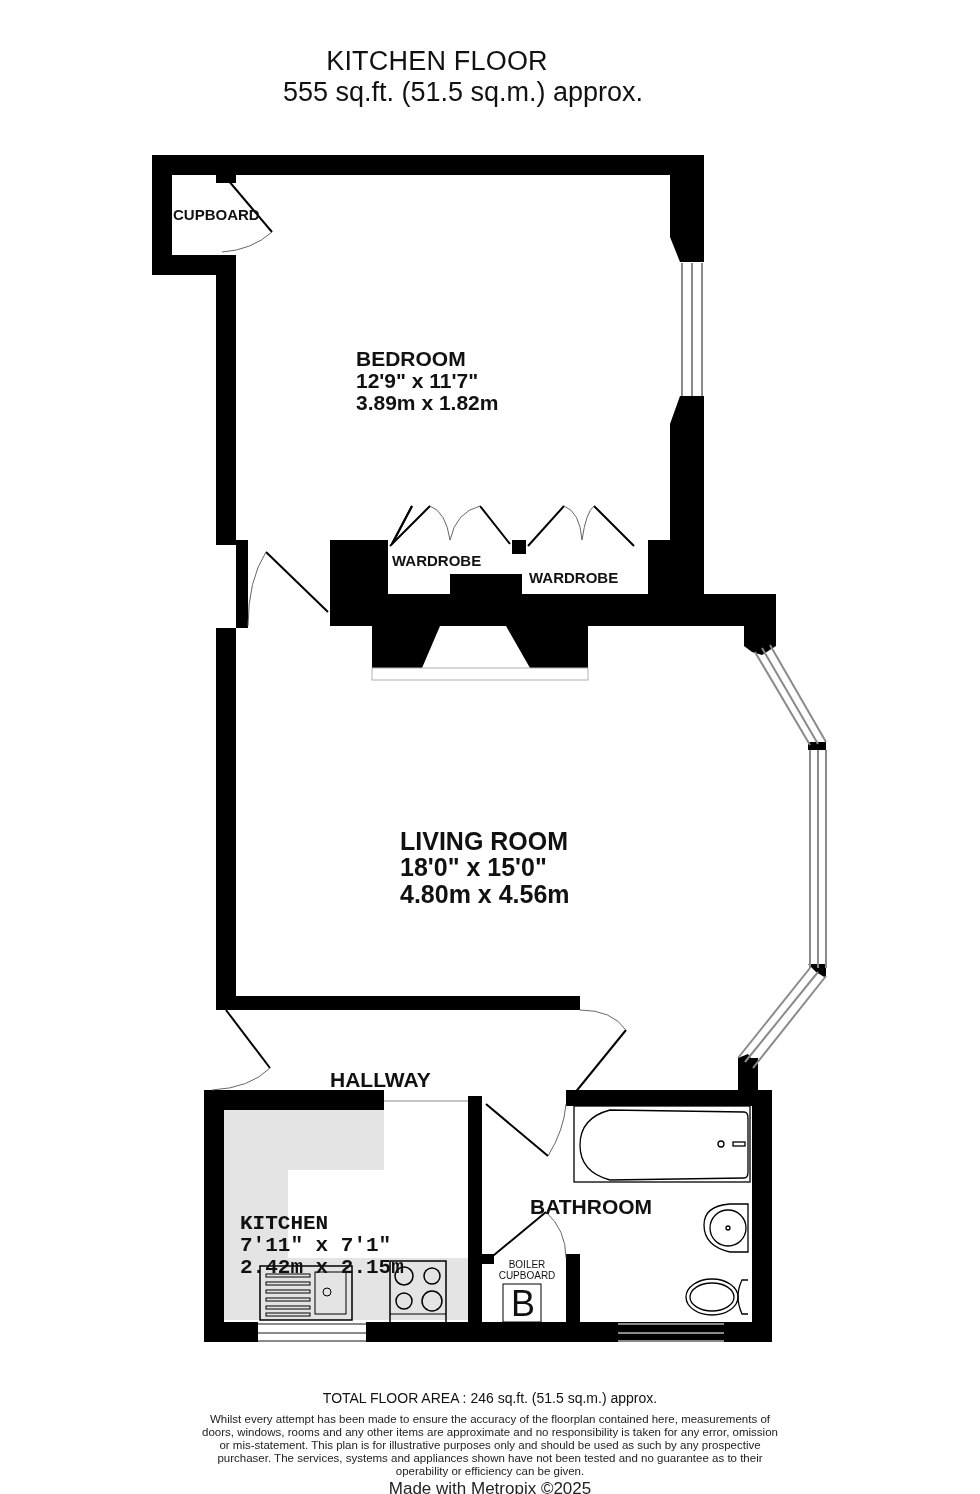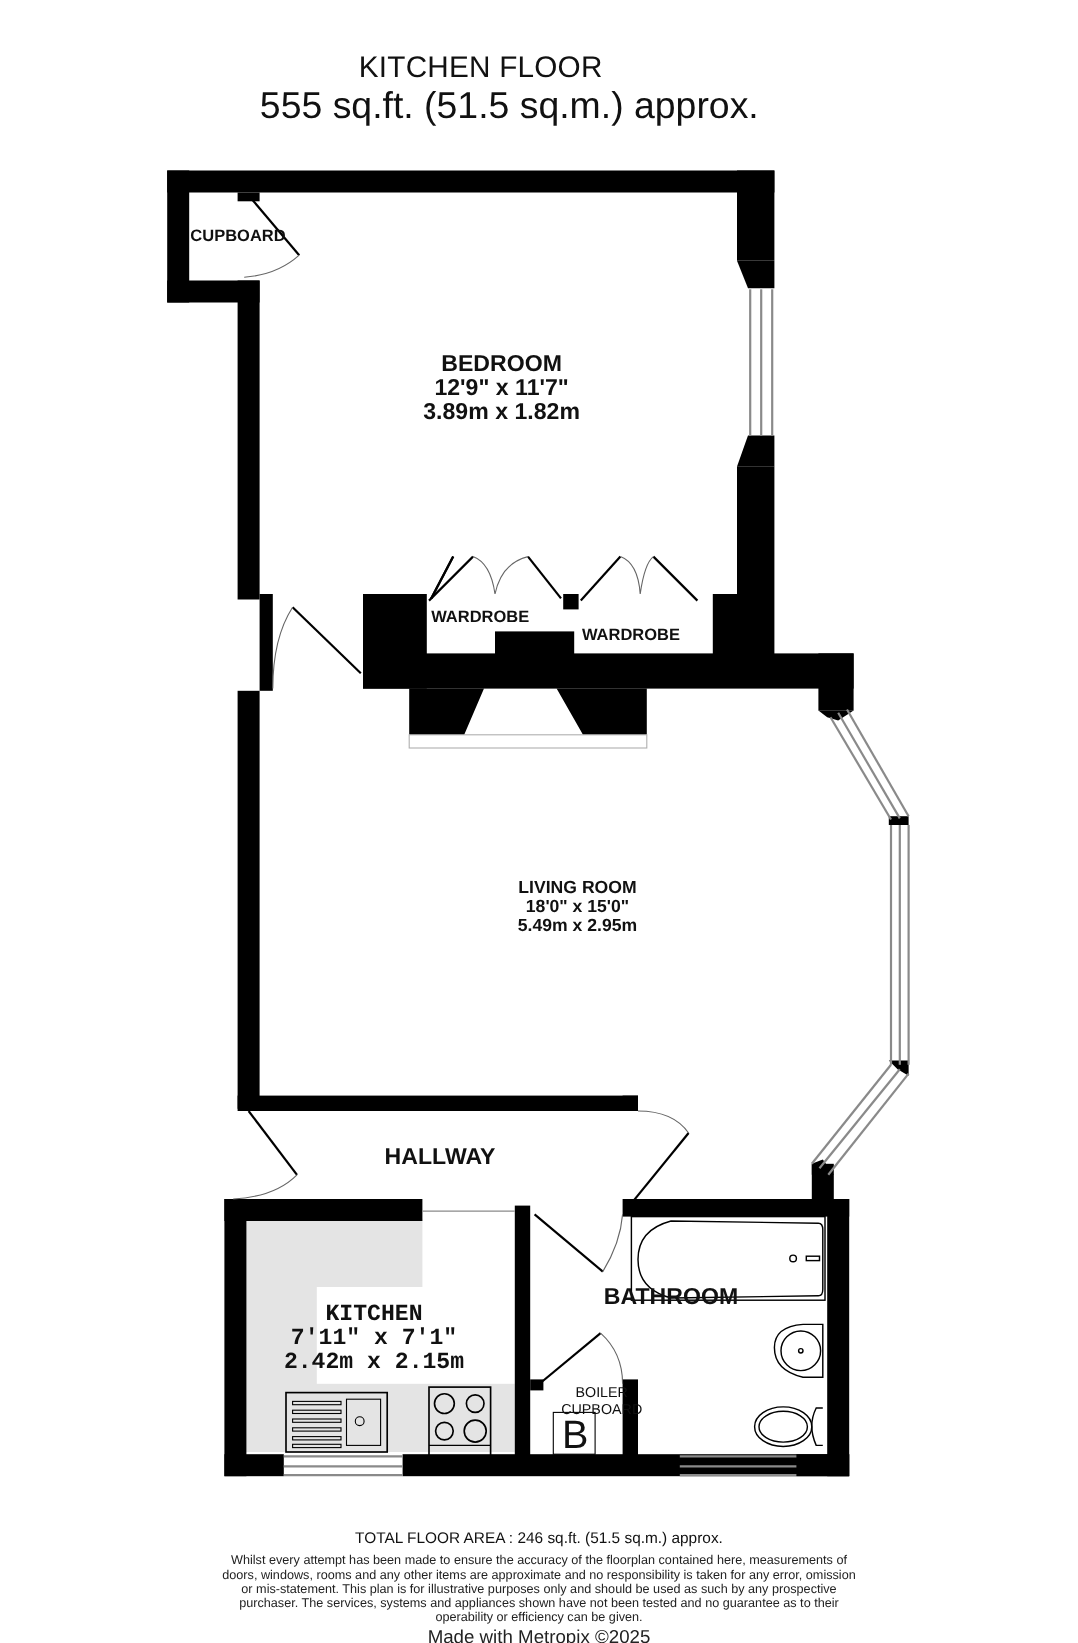--- a/index.html
+++ b/index.html
@@ -1,33 +1,33 @@
 <!DOCTYPE html>
 <html><head>
 <meta charset="utf-8">
 <style>
   html, body { margin: 0; padding: 0; background: #ffffff; }
   body { width: 980px; height: 1494px; position: relative; overflow: hidden; font-family: "Liberation Sans", sans-serif; color: #111; }
   .header { position: absolute; left: 0; width: 980px; text-align: center; }
   .header .floor-title { position: absolute; top: 46px; left: 0; width: 874px; text-align: center; font-size: 27px; letter-spacing: 0.2px; }
-  .header .floor-area { position: absolute; top: 77px; left: 0; width: 926px; text-align: center; font-size: 34px; }
+  .header .floor-area { position: absolute; top: 77px; left: 0; width: 926px; text-align: center; font-size: 27px; }
   svg.plan { position: absolute; left: 0; top: 0; }
-  .room-label { position: absolute; text-align: center; font-weight: bold; line-height: 1.05; }
+  .room-label { position: absolute; font-weight: bold; line-height: 1.05; margin-top: 28px; }
   .room-label .name { display: block; }
   .room-label .dim { display: block; }
   .bedroom { left: 356px; top: 320px; width: 200px; font-size: 21px; }
-  .living { left: 400px; top: 800px; width: 250px; font-size: 16px; }
+  .living { left: 400px; top: 800px; width: 250px; font-size: 25px; }
   .kitchen { left: 240px; top: 1185px; width: 200px; font-size: 21px; font-family: Liberation Mono, monospace; }
   .hallway { left: 330px; top: 1041px; width: 140px; font-size: 21px; }
   .bathroom { left: 530px; top: 1168px; width: 160px; font-size: 21px; }
   .small-label { position: absolute; font-weight: bold; font-size: 15px; }
   .cupboard { left: 173px; top: 206px; }
   .wardrobe1 { left: 392px; top: 552px; }
   .wardrobe2 { left: 529px; top: 569px; }
-  .boiler { left: 482px; top: 1259px; width: 90px; text-align: center; font-size: 13px; line-height: 1.12; font-weight: normal; margin-left: 20px; }
+  .boiler { left: 482px; top: 1259px; width: 90px; text-align: center; font-size: 10px; line-height: 1.12; font-weight: normal; }
   .boiler-b { position: absolute; left: 511px; top: 1283px; font-size: 36px; font-weight: normal; }
   .footer { position: absolute; left: 150px; width: 680px; text-align: center; }
   .footer .total { position: absolute; top: 1390px; left: 0; width: 680px; font-size: 14px; }
   .footer .disclaimer { position: absolute; top: 1413px; left: 52px; width: 576px; font-size: 11.5px; line-height: 13px; color: #222; }
   .footer .credit { position: absolute; top: 1479px; left: 0; width: 680px; font-size: 17px; color: #222; }
 </style>
 </head>
 <body>
 
 <div class="header">
@@ -201,21 +201,21 @@
 
 <div class="room-label bedroom">
   <span class="name">BEDROOM</span>
   <span class="dim">12'9"  x 11'7"</span>
   <span class="dim">3.89m  x 1.82m</span>
 </div>
 
 <div class="room-label living">
   <span class="name">LIVING ROOM</span>
   <span class="dim">18'0"  x 15'0"</span>
-  <span class="dim">5.49m  x 2.95m</span>
+  <span class="dim">4.80m  x 4.56m</span>
 </div>
 
 <div class="room-label kitchen">
   <span class="name">KITCHEN</span>
   <span class="dim">7'11"  x 7'1"</span>
   <span class="dim">2.42m  x 2.15m</span>
 </div>
 
 <div class="room-label hallway">
   <span class="name">HALLWAY</span>

